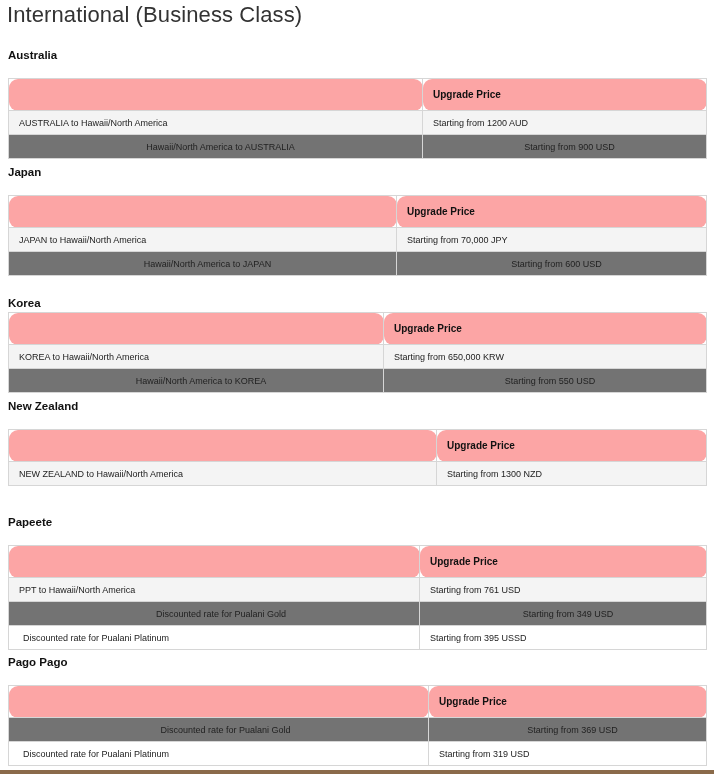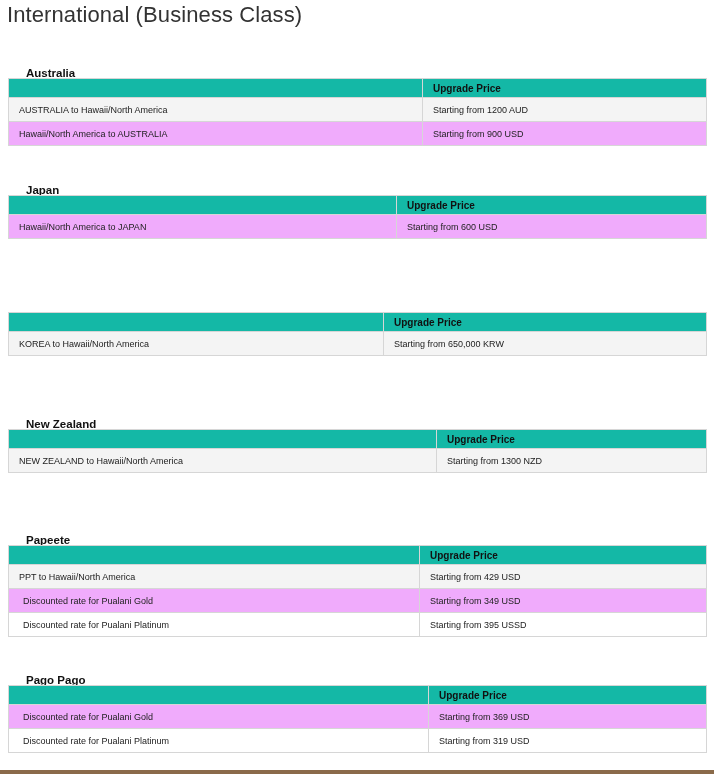--- a/index.html
+++ b/index.html
@@ -11,37 +11,37 @@
     color: #222;
     position: relative;
   }
   .page-title {
     position: absolute; left: 7px; top: 2px;
     font-size: 22px; font-weight: normal; color: #333;
     margin: 0; letter-spacing: 0.1px;
   }
   .section-title {
     position: absolute; left: 8px;
-    font-size: 11.5px; font-weight: bold; color: #111; margin: 18px;
+    font-size: 11.5px; font-weight: bold; color: #111; margin: 0;
   }
   table.price {
     position: absolute; left: 8px; width: 699px;
     border-collapse: collapse;
     font-size: 9px; color: #222;
     table-layout: fixed;
   }
   table.price td, table.price th {
     border: 1px solid #d6d6d6;
     height: 24px; padding: 0 0 0 10px;
     text-align: left; vertical-align: middle;
     white-space: nowrap;
   }
-  table.price tr.hdr th { background: #14b8a6; height: 19px; font-weight: bold; font-size: 10px; color: #111; }
+  table.price tr.hdr th { background: #fca5a5; height: 32px; font-weight: bold; font-size: 10px; color: #111; border-radius: 9px; }
   table.price tr.r0 td { background: #f4f4f4; margin-left: 12px; }
-  table.price tr.r1 td { background: #f0abfc; }
+  table.price tr.r1 td { background: #737373; text-align: center; }
   table.price tr.r2 td { background: #ffffff; }
   td.indent { padding-left: 14px !important; }
   .bottom-bar {
     position: absolute; left: 0; right: 0; bottom: 0; height: 4px;
     background: #8a6a4a;
   }
 </style>
 </head>
 <body>
 
@@ -73,20 +73,24 @@
 <table class="price" style="top:195px">
   <colgroup>
       <col style="width:388px">
       <col>
     </colgroup>
   <tbody>
       <tr class="hdr">
     <th></th>
     <th>Upgrade Price</th>
   </tr>
+  <tr class="r0">
+    <td>JAPAN to Hawaii/North America</td>
+    <td>Starting from 70,000 JPY</td>
+  </tr>
   <tr class="r1">
     <td>Hawaii/North America to JAPAN</td>
     <td>Starting from 600 USD</td>
   </tr>
 </tbody>
   </table>
 
 <h3 class="section-title" style="top:297px">Korea</h3>
 <table class="price" style="top:312px">
   <colgroup>
@@ -94,20 +98,24 @@
       <col>
     </colgroup>
   <tbody>
       <tr class="hdr">
     <th></th>
     <th>Upgrade Price</th>
   </tr>
   <tr class="r0">
     <td>KOREA to Hawaii/North America</td>
     <td>Starting from 650,000 KRW</td>
+  </tr>
+  <tr class="r1">
+    <td>Hawaii/North America to KOREA</td>
+    <td>Starting from 550 USD</td>
   </tr>
 </tbody>
   </table>
 
 <h3 class="section-title" style="top:400px">New Zealand</h3>
 <table class="price" style="top:429px">
   <colgroup>
       <col style="width:428px">
       <col>
     </colgroup>
@@ -129,21 +137,21 @@
       <col style="width:411px">
       <col>
     </colgroup>
   <tbody>
       <tr class="hdr">
     <th></th>
     <th>Upgrade Price</th>
   </tr>
   <tr class="r0">
     <td>PPT to Hawaii/North America</td>
-    <td>Starting from 429 USD</td>
+    <td>Starting from 761 USD</td>
   </tr>
   <tr class="r1">
     <td class="indent">Discounted rate for Pualani Gold</td>
     <td>Starting from 349 USD</td>
   </tr>
   <tr class="r2">
     <td class="indent">Discounted rate for Pualani Platinum</td>
     <td>Starting from 395 USSD</td>
   </tr>
 </tbody>

